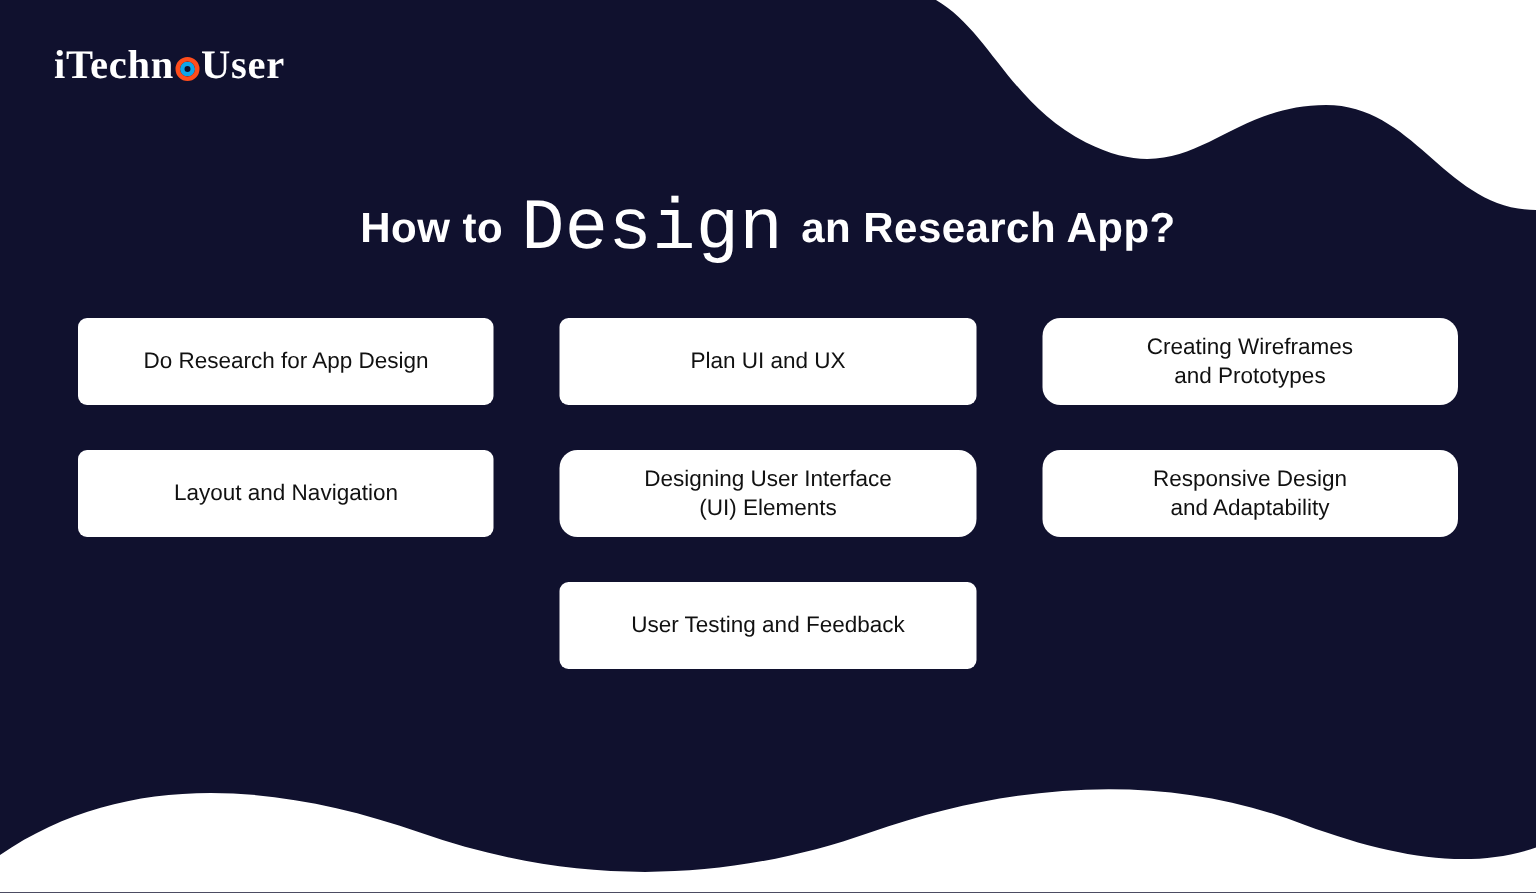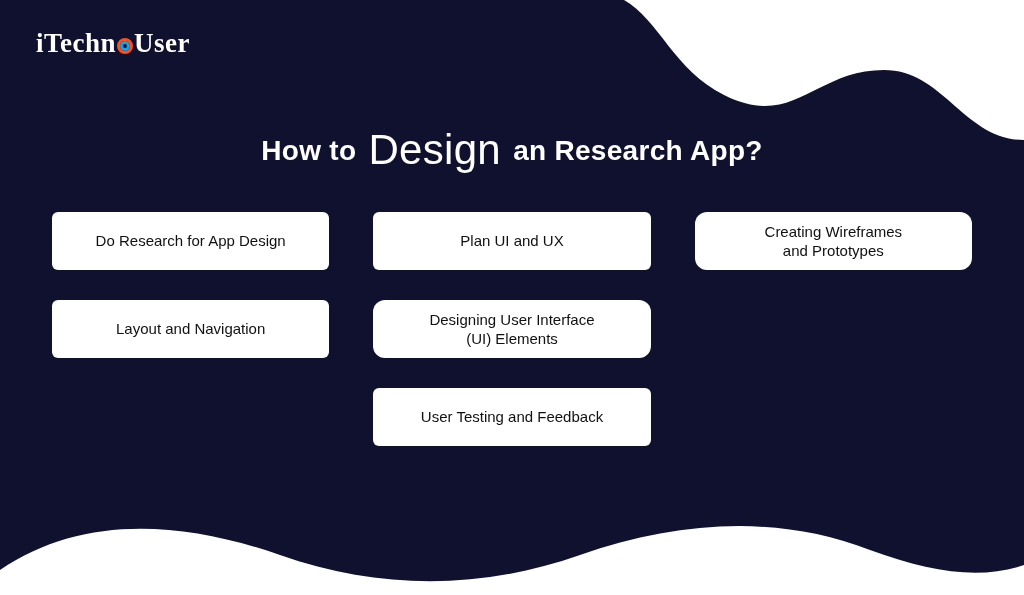--- a/index.html
+++ b/index.html
@@ -65,22 +65,22 @@
     width: 100%;
     top: 122px;
     text-align: center;
     color: #fff;
     font-size: 28px;
     font-weight: 700;
     z-index: 2;
     letter-spacing: 0.3px;
   }
   .title .script {
-    font-family: Liberation Sans, sans-serif;
-    font-size: 42px;
+    font-family: Liberation Mono, monospace;
+    font-size: 48px;
     font-weight: 400;
     margin: 0 4px;
     position: relative;
     top: 4px;
   }
 
   .grid {
     position: absolute;
     top: 212px;
     left: 50%;
@@ -147,16 +147,19 @@
   </div>
   <div class="card two-line">
     <span>Creating Wireframes<br>and Prototypes</span>
   </div>
   <div class="card">
     <span>Layout and Navigation</span>
   </div>
   <div class="card two-line">
     <span>Designing User Interface<br>(UI) Elements</span>
   </div>
+  <div class="card two-line">
+    <span>Responsive Design<br>and Adaptability</span>
+  </div>
   <div class="card row-last">
     <span>User Testing and Feedback</span>
   </div>
 </div>
 
 </body></html>

